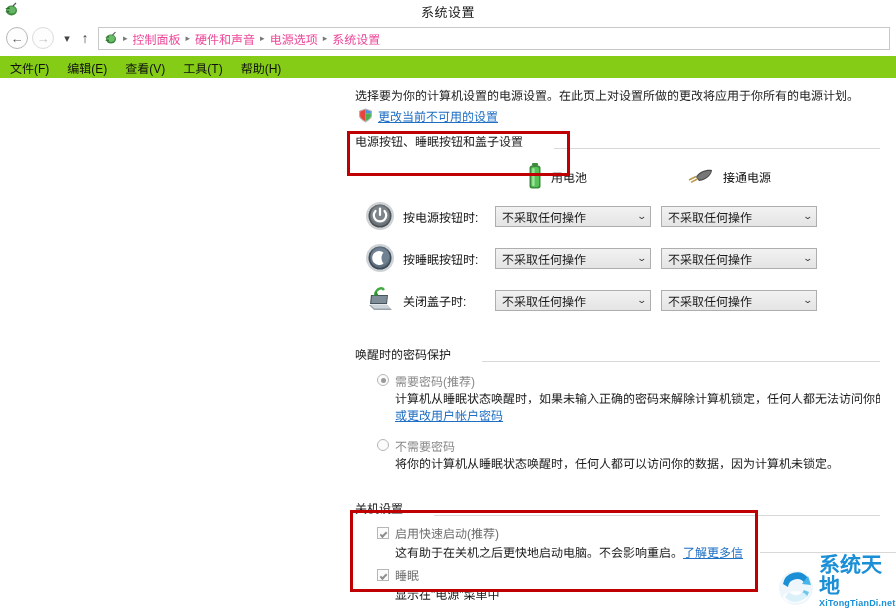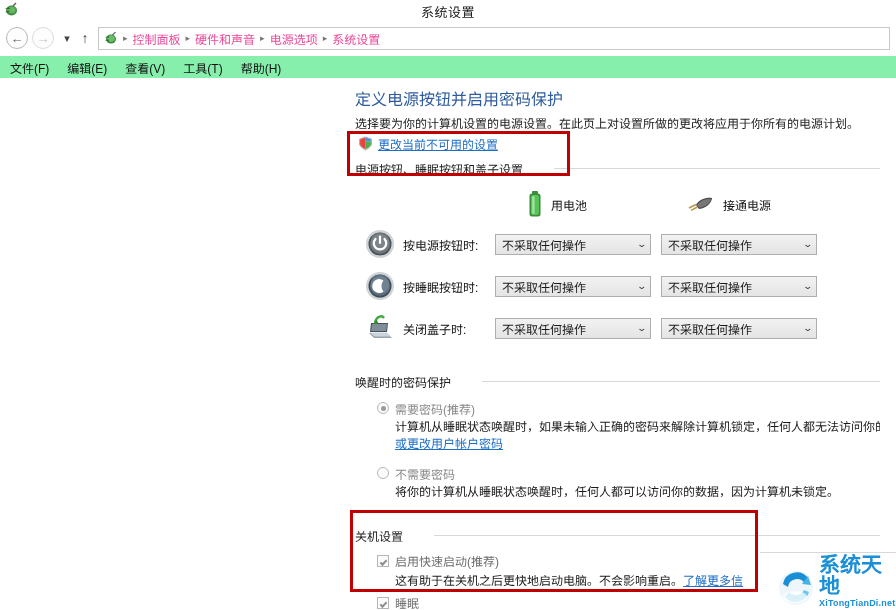--- a/index.html
+++ b/index.html
@@ -114,21 +114,21 @@
     padding: 0 2px;
     user-select: none;
   }
 
   
   .menubar {
     height: 22px;
     display: flex;
     align-items: center;
     padding-left: 8px;
-    background: #86efac;
+    background: #84cc16;
   }
   .menu-item {
     font-size: 12px;
     color: #101010;
     padding: 2px 10px 2px 2px;
     margin-right: 6px;
     white-space: nowrap;
   }
 
   
@@ -172,21 +172,21 @@
     white-space: nowrap;
   }
 
   
   .group {
     margin: 0 0 0 5px;
     width: 541px;
   }
   .group-head {
     display: flex;
-    align-items: center;
+    align-items: flex-end;
     white-space: nowrap;
     gap: 25px;
   }
   .group-head .lbl {
     font-size: 12px;
     color: #1a1a1a;
     padding-right: 6px;
   }
   .group-head .rule {
     flex: 1 1 auto;
@@ -410,21 +410,20 @@
 <div class="menubar">
   <div class="menu-item">文件(F)</div>
   <div class="menu-item">编辑(E)</div>
   <div class="menu-item">查看(V)</div>
   <div class="menu-item">工具(T)</div>
   <div class="menu-item">帮助(H)</div>
 </div>
 
 <div class="content">
 
-  <h1 class="page-title">定义电源按钮并启用密码保护</h1>
   <div class="page-sub">选择要为你的计算机设置的电源设置。在此页上对设置所做的更改将应用于你所有的电源计划。</div>
 
   <div class="shield-row">
     <span class="shield-icon">
       <svg viewBox="0 0 15 15" width="15" height="15">
         <path d="M7.5 1 L13.5 3 V8 C13.5 11 7.5 14 7.5 14 C7.5 14 1.5 11 1.5 8 V3 Z" fill="#d7d7d7" stroke="#9a9a9a" stroke-width=".7"></path>
         <path d="M7.5 1.6 L7.5 13.3 C7.5 13.3 2.1 10.7 2.1 8 V3.4 Z" fill="#e8433c"></path>
         <path d="M7.5 1.6 L12.9 3.4 V5.6 L7.5 5.6 Z" fill="#4b8fe0"></path>
         <path d="M7.5 5.6 L12.9 5.6 V8 C12.9 10.7 7.5 13.3 7.5 13.3 Z" fill="#4caf50"></path>
       </svg>

